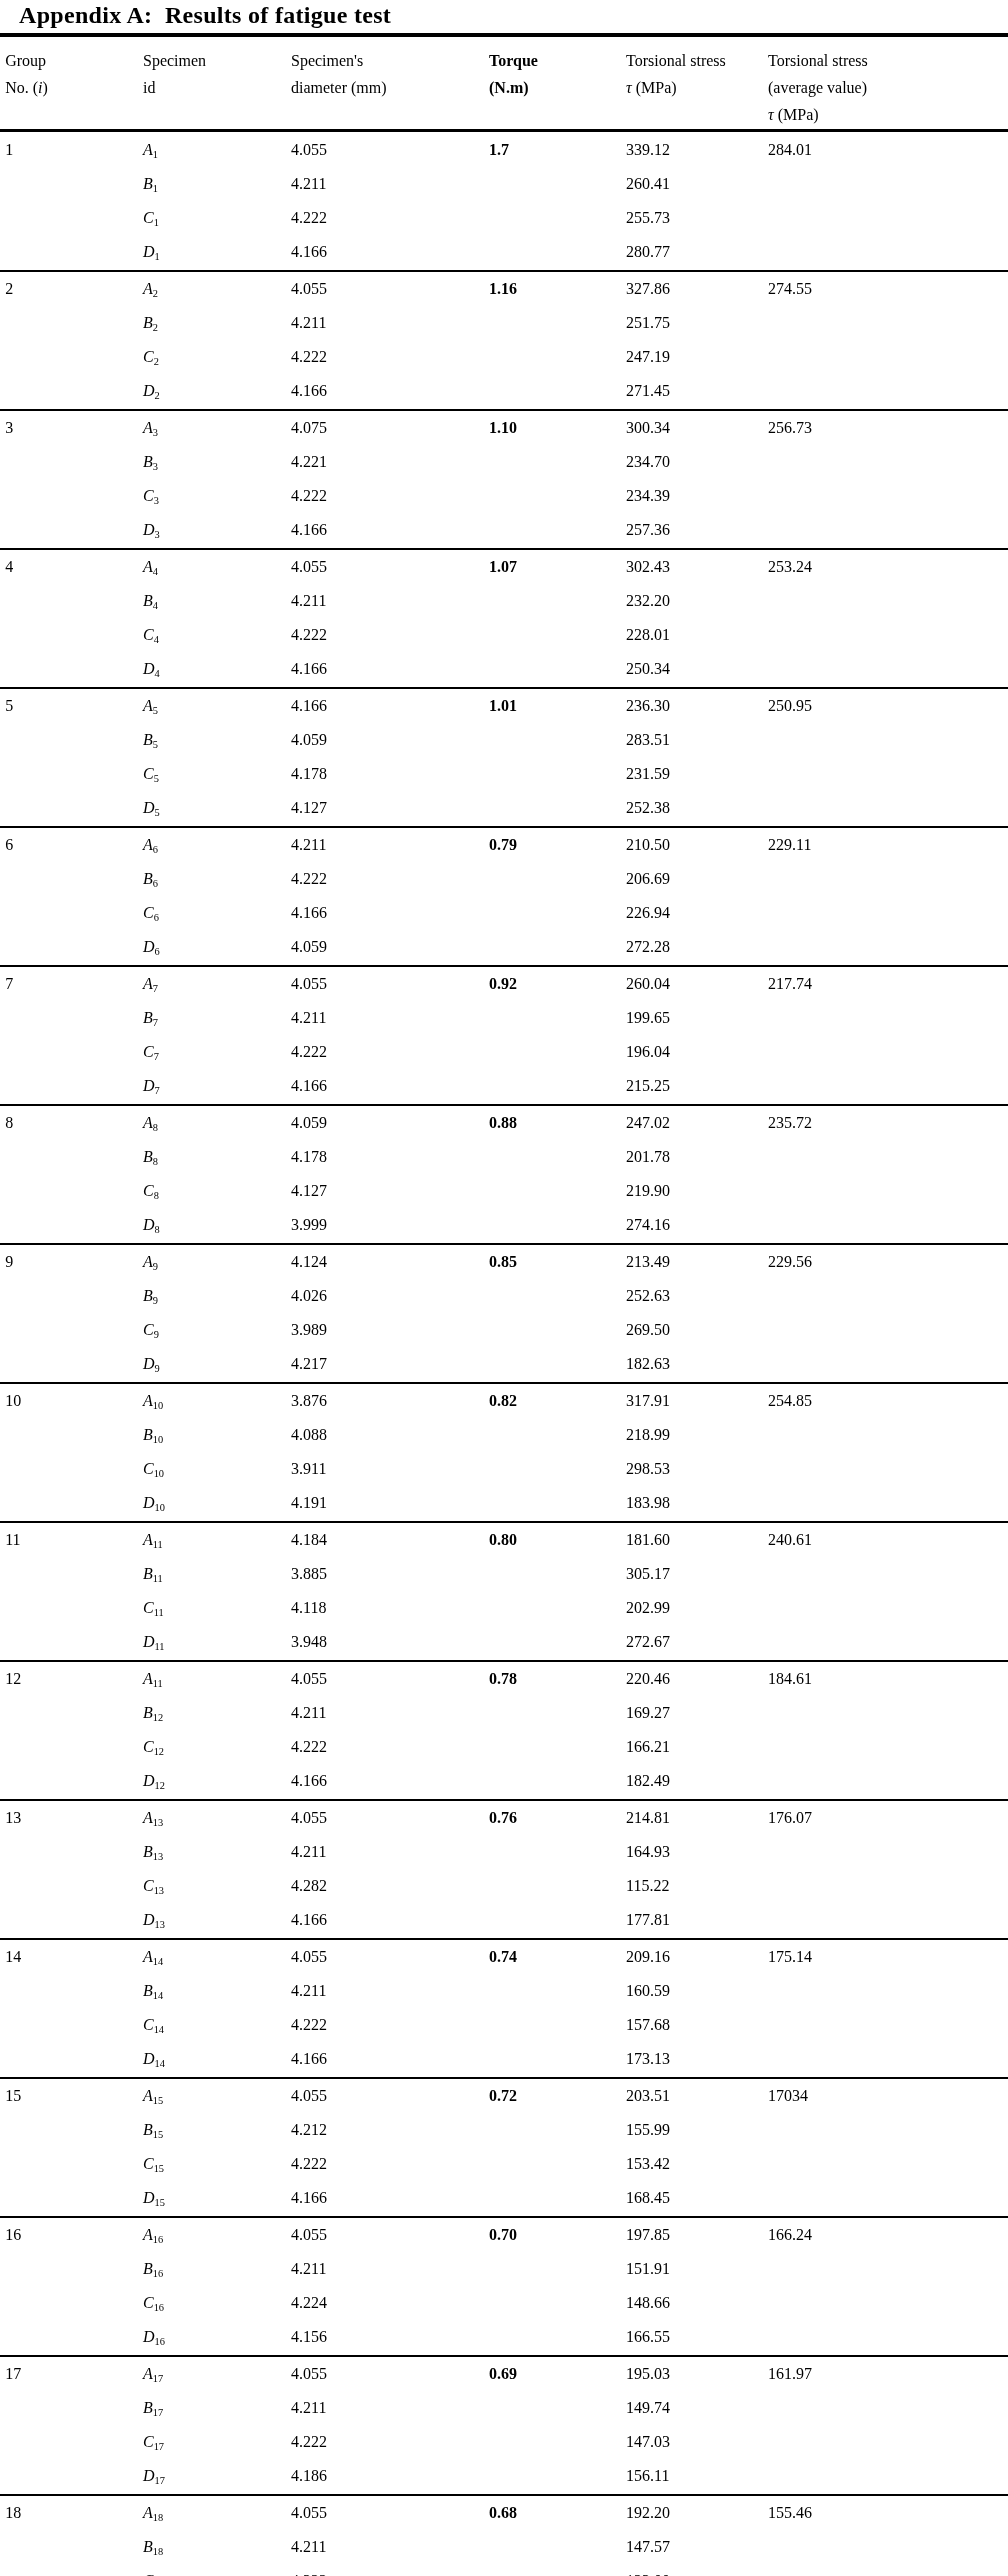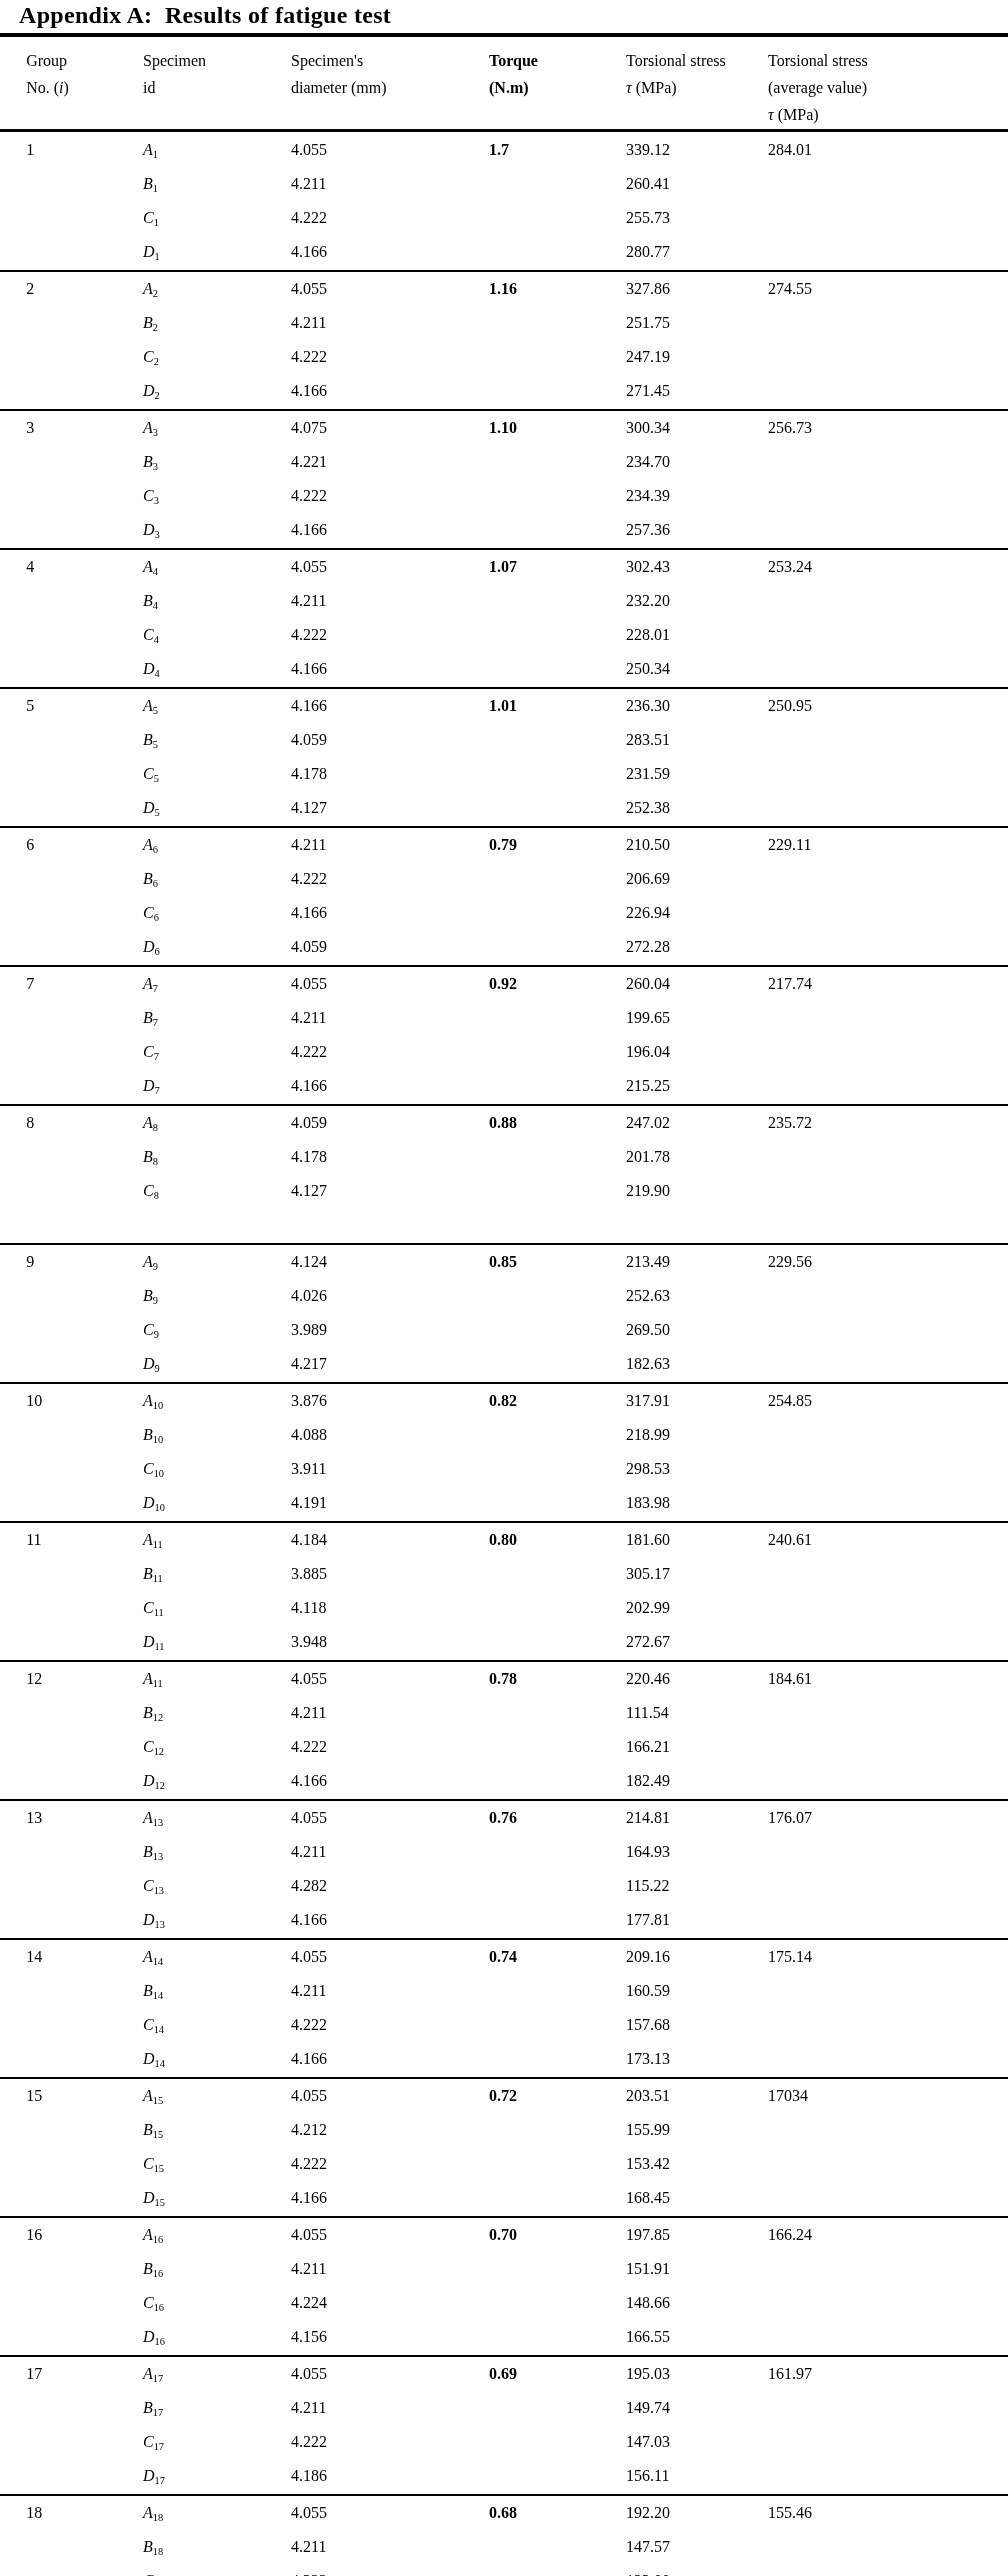--- a/index.html
+++ b/index.html
@@ -64,21 +64,21 @@
     height:34px;
   }
   .cell{
     position:absolute;
     top:0;
     height:34px;
     line-height:34px;
     font-size:16px;
     white-space:nowrap;
   }
-  .c1{left:5.2px;margin-left:21px;}
+  .c1{left:5.2px;}
   .c2{left:143px;}
   .c3{left:291px;}
   .c4{left:489px;font-weight:bold;}
   .c5{left:626px;}
   .c6{left:768px;}
   sub{
     font-size:0.65em;
     vertical-align:-0.25em;
     line-height:0;
   }
@@ -306,20 +306,25 @@
         <div class="row">
           <span class="cell c2"><i>B</i><sub>8</sub></span>
           <span class="cell c3">4.178</span>
           <span class="cell c5">201.78</span>
         </div>
         <div class="row">
           <span class="cell c2"><i>C</i><sub>8</sub></span>
           <span class="cell c3">4.127</span>
           <span class="cell c5">219.90</span>
         </div>
+        <div class="row">
+          <span class="cell c2"><i>D</i><sub>8</sub></span>
+          <span class="cell c3">3.999</span>
+          <span class="cell c5">274.16</span>
+        </div>
       </div>
       <div class="group">
         <div class="row">
           <span class="cell c1">9</span>
           <span class="cell c2"><i>A</i><sub>9</sub></span>
           <span class="cell c3">4.124</span>
           <span class="cell c4">0.85</span>
           <span class="cell c5">213.49</span>
           <span class="cell c6">229.56</span>
         </div>
@@ -394,21 +399,21 @@
           <span class="cell c1">12</span>
           <span class="cell c2"><i>A</i><sub>11</sub></span>
           <span class="cell c3">4.055</span>
           <span class="cell c4">0.78</span>
           <span class="cell c5">220.46</span>
           <span class="cell c6">184.61</span>
         </div>
         <div class="row">
           <span class="cell c2"><i>B</i><sub>12</sub></span>
           <span class="cell c3">4.211</span>
-          <span class="cell c5">111.54</span>
+          <span class="cell c5">169.27</span>
         </div>
         <div class="row">
           <span class="cell c2"><i>C</i><sub>12</sub></span>
           <span class="cell c3">4.222</span>
           <span class="cell c5">166.21</span>
         </div>
         <div class="row">
           <span class="cell c2"><i>D</i><sub>12</sub></span>
           <span class="cell c3">4.166</span>
           <span class="cell c5">182.49</span>

